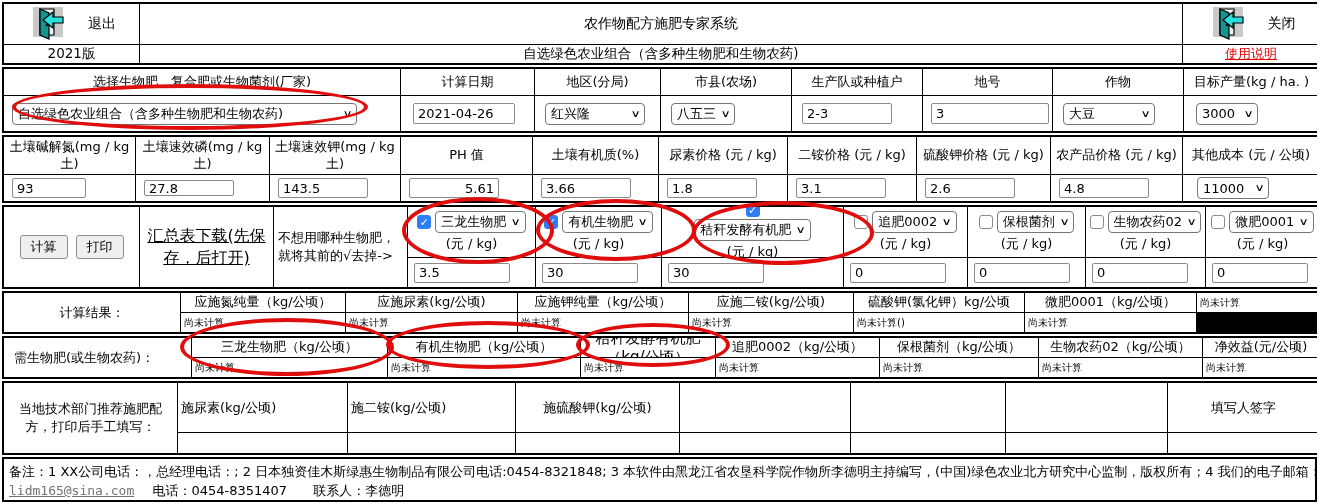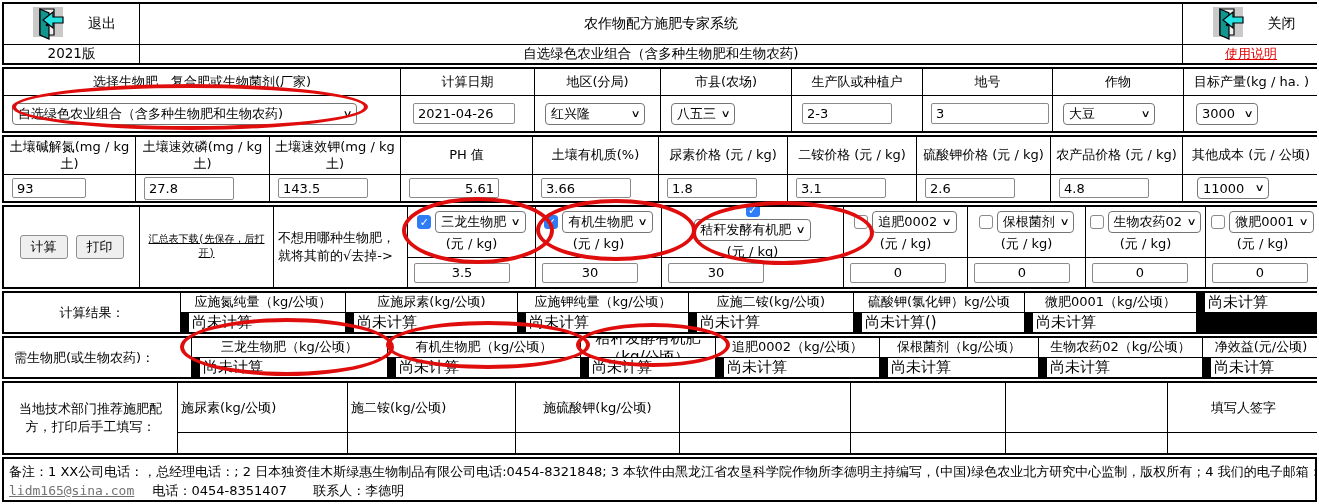--- a/index.html
+++ b/index.html
@@ -19,21 +19,21 @@
   
   .sec-top   { grid-template-columns:135px 1042px 136px; grid-template-rows:40px 18px; }
   .sec-info  { grid-template-columns:396px 133px 125px 130px 130px 129px 130px 135px; grid-template-rows:26px 35px; }
   .sec-soil  { grid-template-columns:131px 133px 130px 131px 125px 128px 128px 133px 131px 136px; grid-template-rows:37px 26px; }
   .sec-act   { grid-template-columns:135px 133px 133px 127px 125px 181px 123px 117px 119px 113px; grid-template-rows:50px 29px; }
   .sec-res   { grid-template-columns:176px 164px 171px 170px 164px 170px 171px 122px; grid-template-rows:19px 19px; }
   .sec-bio   { grid-template-columns:187px 195px 192px 134px 163px 158px 163px 116px; grid-template-rows:19px 19px; }
   .sec-man   { grid-template-columns:173px 169px 167px 163px 170px 154px 161px 151px; grid-template-rows:49px 20px; }
 
   .hdr { font-size:13px; line-height:1.25; padding:1px 2px; }
-  .val-cell { justify-content:flex-start; padding-left:3px; font-size:15px;margin-left:8px; }
+  .val-cell { justify-content:flex-start; padding-left:3px; font-size:10px; }
 
   
   .btn {
     display:inline-block; padding:2px 10px; background:#efefef;
     border:1px solid #8f8f8f; border-radius:3px; font-size:13px; cursor:pointer;
   }
   .inp {
     height:21px; border:1px solid #8a8a8a; border-radius:2px; background:#fff;
     font-family:inherit; font-size:13px; padding:0 4px; color:#000;
   }
@@ -48,29 +48,29 @@
     background:#fff; display:inline-flex; align-items:center; justify-content:center; flex:none;
   }
   .cb.checked { background:#2e7df6; border-color:#2e7df6; }
   .cb .tick { display:none; color:#fff; font-size:11px; font-weight:bold; line-height:1; }
   .cb.checked .tick { display:block; }
 
   .fert-top { flex-direction:column; gap:2px; padding:2px 0; }
   .fert-line { display:flex; align-items:center; justify-content:center; gap:4px; }
   .fert-unit { font-size:13px; }
   .price-cell { justify-content:flex-start; padding-left:6px; }
-  .price-cell .inp { width:96px; height:20px;text-align:center; }
+  .price-cell .inp { width:96px; height:20px; }
 
   .link { text-decoration:underline; cursor:pointer; }
   .red-link { color:#e60000; }
   .door-btn { gap:19px; cursor:pointer; }
   .door-btn .lbl { font-size:14px; }
 
   .hint-cell { font-size:13px; text-align:left; justify-content:flex-start; padding:2px 4px; line-height:1.35; }
-  .dl-cell { font-size:10px; padding:0 6px; line-height:1.4;font-family:Liberation Mono, monospace; }
+  .dl-cell { font-size:16px; padding:0 6px; line-height:1.4; }
 
   .man-hdr { font-size:13px; }
   .notes {
     border:2px solid #000; height:45px; padding:3px 5px; font-size:13px;
     line-height:19px; white-space:nowrap; overflow:hidden;
   }
   .notes .email { font-family:"DejaVu Sans Mono", monospace; color:#737373; text-decoration:underline; cursor:pointer; }
 
   
   .ellipse { position:absolute; border:4px solid #e00d0d; border-radius:50%; pointer-events:none; z-index:5; }
@@ -191,21 +191,21 @@
     <div class="cell hdr">尿素价格 (元 / kg)</div>
     <div class="cell hdr">二铵价格 (元 / kg)</div>
     <div class="cell hdr">硫酸钾价格 (元 / kg)</div>
     <div class="cell hdr">农产品价格 (元 / kg)</div>
     <div class="cell hdr">其他成本 (元 / 公顷)</div>
 
     <div class="cell left" style="padding-left:8px;">
         <input class="inp" style="width: 74px; height: 20px;" value="93">
       </div>
     <div class="cell left" style="padding-left:8px;">
-        <input class="inp" style="width: 90px; height: 23px;" value="27.8">
+        <input class="inp" style="width: 90px; height: 16px;" value="27.8">
       </div>
     <div class="cell left" style="padding-left:8px;">
         <input class="inp" style="width: 90px; height: 20px;" value="143.5">
       </div>
     <div class="cell left" style="padding-left:8px;">
         <input class="inp" style="width: 90px; height: 20px; text-align: right;" value="5.61">
       </div>
     <div class="cell left" style="padding-left:8px;">
         <input class="inp" style="width: 90px; height: 20px;" value="3.66">
       </div>

